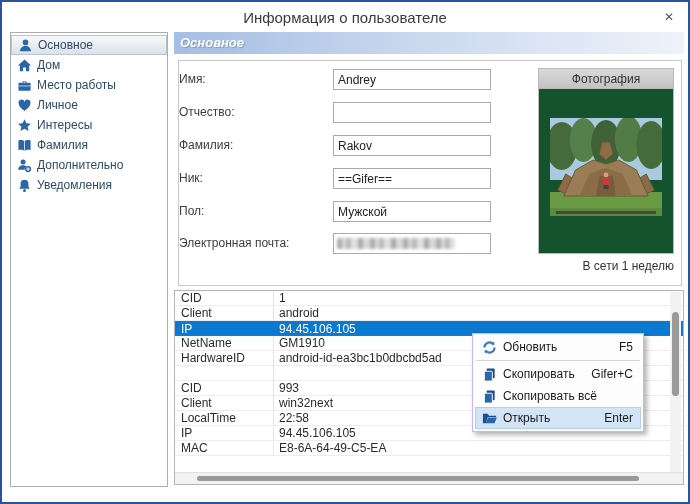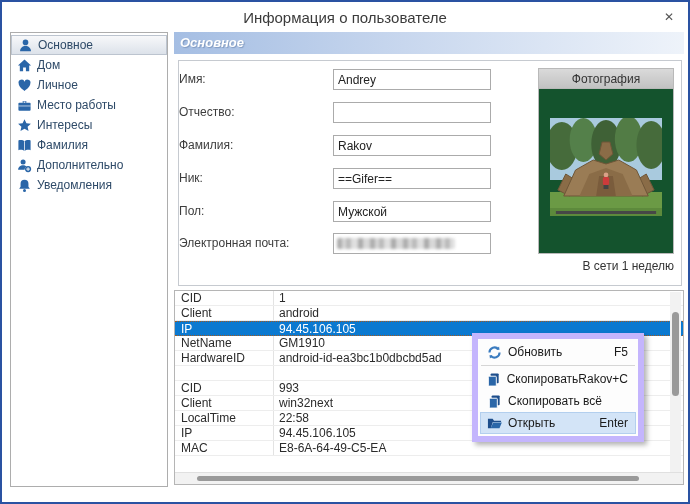--- a/index.html
+++ b/index.html
@@ -68,21 +68,21 @@
        border-top:1px dotted #a2591f; border-bottom:1px dotted #a2591f; }
   .vscroll { position:absolute; right:2px; top:1px; width:11px; height:180px; background:#f2f2f2; }
   .vscroll .thumb { position:absolute; left:2px; top:20px; width:7px; height:84px;
        background:#9a9a9a; border-radius:4px; }
   .hscroll { position:absolute; left:0; bottom:0; width:100%; height:12px; background:#f2f2f2;
        border-top:1px solid #e0e0e0; }
   .hscroll .thumb { position:absolute; left:22px; top:3px; right:44px; height:5px;
        background:#9a9a9a; border-radius:3px; }
   
   .ctx-menu { position:absolute; left:470px; top:331px; width:172px;
-       background:#fdfdfd; border:6px solid #c4b5fd; padding:2px;
+       background:#fdfdfd; border:1px solid #c4b5fd; padding:2px;
        box-shadow:3px 3px 5px rgba(0,0,0,.3); z-index:10; }
   .ctx-item { position:relative; height:22px; display:flex; align-items:center; cursor:pointer; }
   .ctx-item .icn { width:28px; display:flex; justify-content:center; }
   .ctx-item .icn svg { width:15px; height:15px; }
   .ctx-item .lbl { flex:1; color:#1a1a1a; }
   .ctx-item .sc { padding-right:8px; color:#1a1a1a; }
   .ctx-item.highlighted { background:#d3e4f7; box-shadow:inset 0 0 0 1px #b3cfee; }
   .ctx-sep { height:1px; background:#d6d6d6; margin:2px 1px; }
 </style>
 </head>
@@ -109,34 +109,34 @@
       <span class="icn">
         <svg viewBox="0 0 16 16" fill="#2a66a8">
             <path d="M8 1.5L1 8h2v6h3.5v-4h3v4H13V8h2z"></path>
           </svg>
       </span>
       <span>Дом</span>
     </div>
     <div class="side-item">
       <span class="icn">
         <svg viewBox="0 0 16 16" fill="#2a66a8">
-            <path d="M8 13.8C5 11.5 1.8 9 1.8 5.9A3.1 3.1 0 018 4a3.1 3.1 0 016.2 1.9c0 3.1-3.2 5.6-6.2 7.9z"></path>
-          </svg>
-      </span>
-      <span>Личное</span>
-    </div>
-    <div class="side-item">
-      <span class="icn">
-        <svg viewBox="0 0 16 16" fill="#2a66a8">
             <path d="M6 5V3.5h4V5h-1.3V4H7.3v1z"></path>
             <rect x="1.5" y="5" width="13" height="8.5" rx="1"></rect>
             <rect x="1.5" y="8" width="13" height="1" fill="#fff" opacity=".7"></rect>
           </svg>
       </span>
       <span>Место работы</span>
+    </div>
+    <div class="side-item">
+      <span class="icn">
+        <svg viewBox="0 0 16 16" fill="#2a66a8">
+            <path d="M8 13.8C5 11.5 1.8 9 1.8 5.9A3.1 3.1 0 018 4a3.1 3.1 0 016.2 1.9c0 3.1-3.2 5.6-6.2 7.9z"></path>
+          </svg>
+      </span>
+      <span>Личное</span>
     </div>
     <div class="side-item">
       <span class="icn">
         <svg viewBox="0 0 16 16" fill="#2a66a8">
             <path d="M8 1.2l2.05 4.3 4.75.5-3.5 3.2 1 4.6L8 11.4l-4.3 2.4 1-4.6-3.5-3.2 4.75-.5z"></path>
           </svg>
       </span>
       <span>Интересы</span>
     </div>
     <div class="side-item">
@@ -301,21 +301,21 @@
     </div>
     <div class="ctx-sep"></div>
     <div class="ctx-item">
       <span class="icn">
         <svg viewBox="0 0 16 16">
             <rect x="5" y="1.5" width="8.5" height="10.5" rx="1" fill="#1e4e8c"></rect>
             <rect x="2.5" y="4.5" width="8.5" height="10.5" rx="1" fill="#2a66a8" stroke="#fff" stroke-width="1"></rect>
           </svg>
       </span>
       <span class="lbl">Скопировать</span>
-      <span class="sc">Rakov+C</span>
+      <span class="sc">Gifer+C</span>
     </div>
     <div class="ctx-item">
       <span class="icn">
         <svg viewBox="0 0 16 16">
             <rect x="5" y="1.5" width="8.5" height="10.5" rx="1" fill="#1e4e8c"></rect>
             <rect x="2.5" y="4.5" width="8.5" height="10.5" rx="1" fill="#2a66a8" stroke="#fff" stroke-width="1"></rect>
           </svg>
       </span>
       <span class="lbl">Скопировать всё</span>
       <span class="sc"></span>

